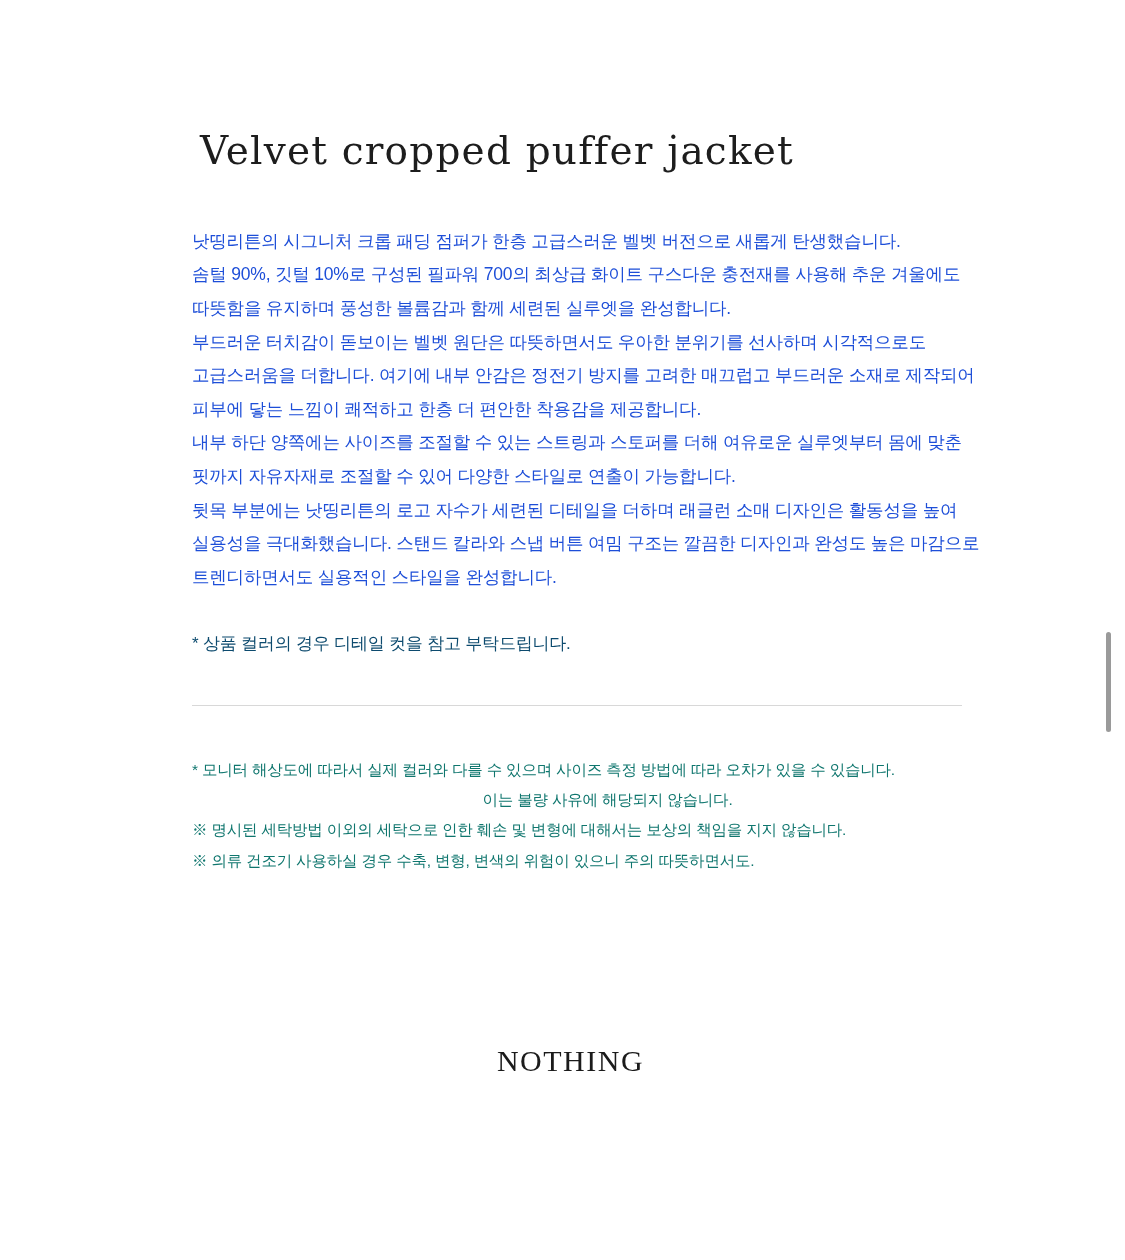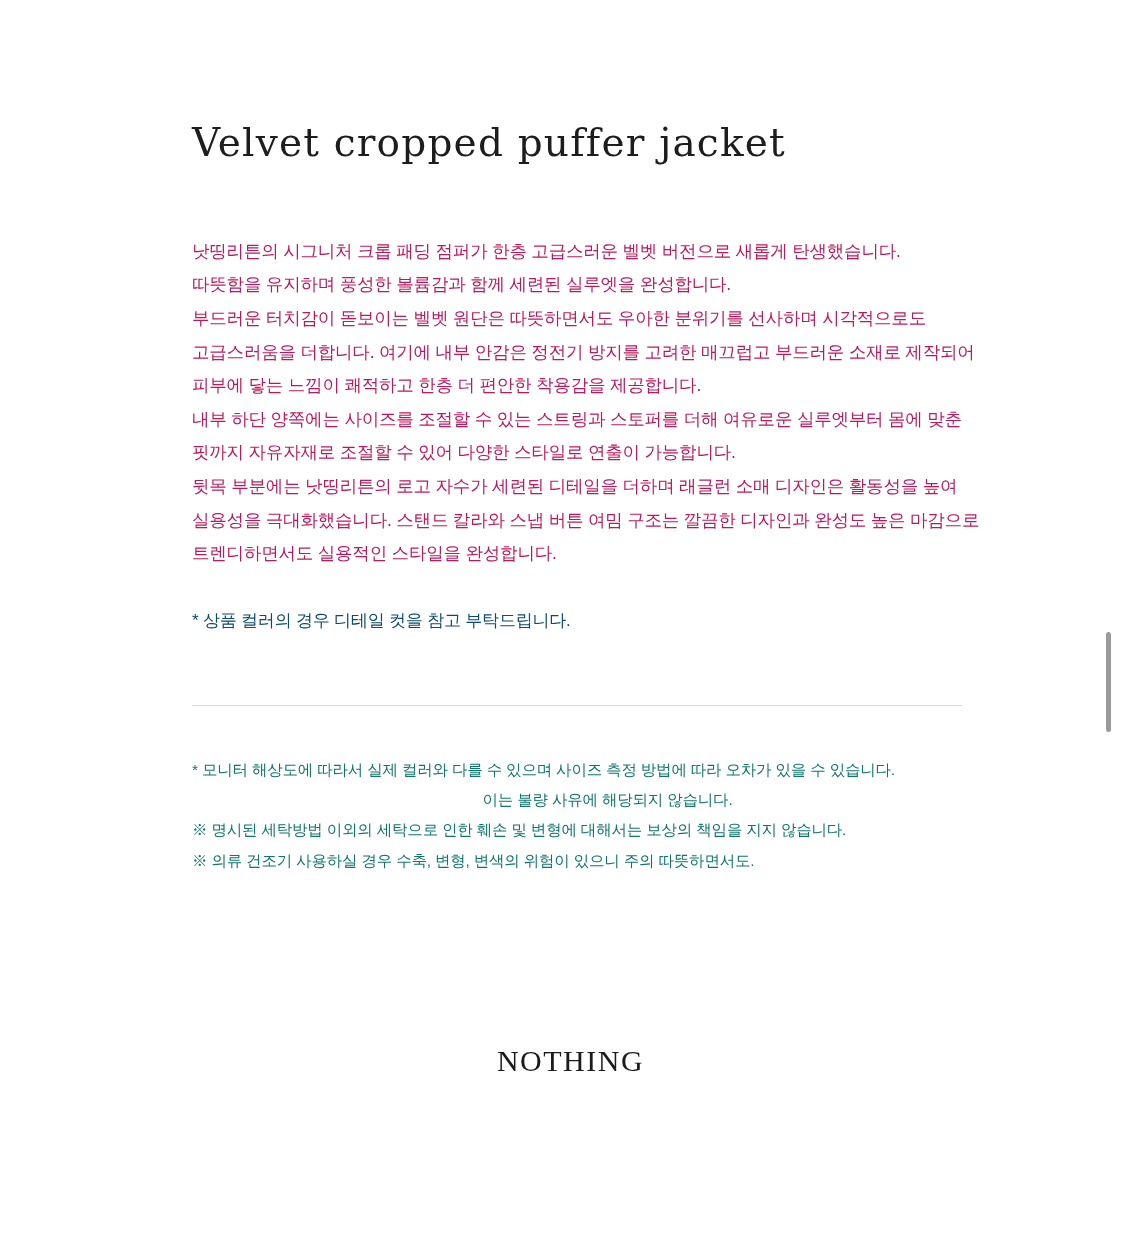--- a/index.html
+++ b/index.html
@@ -30,31 +30,31 @@
     top: 0;
     width: 770px;
   }
 
   .product-title {
     font-family: "DejaVu Serif", "Liberation Serif", serif;
     font-weight: 400;
     font-size: 39px;
     letter-spacing: 1.2px;
     color: #1d1d1d;
-    margin: 0;
+    margin: 8px;
     padding-top: 120px;
     line-height: 1.2;
     white-space: nowrap;
   }
 
   .description {
-    margin-top: 68px;
+    margin-top: 50px;
     font-size: 17.5px;
     line-height: 1.92;
-    color: #be185d;
+    color: #1d4ed8;
     letter-spacing: -0.2px;
     font-weight: 400;
   }
   .description p {
     margin: 0;
   }
   .desc-line {
     display: block;
     white-space: nowrap;
   }
@@ -142,20 +142,21 @@
 
 <div class="page">
 
   <div class="content">
 
     <h1 class="product-title">Velvet cropped puffer jacket</h1>
 
     <div class="description">
       <p>
         <span class="desc-line">낫띵리튼의 시그니처 크롭 패딩 점퍼가 한층 고급스러운 벨벳 버전으로 새롭게 탄생했습니다.</span>
+        <span class="desc-line">솜털 90%, 깃털 10%로 구성된 필파워 700의 최상급 화이트 구스다운 충전재를 사용해 추운 겨울에도</span>
         <span class="desc-line">따뜻함을 유지하며 풍성한 볼륨감과 함께 세련된 실루엣을 완성합니다.</span>
         <span class="desc-line">부드러운 터치감이 돋보이는 벨벳 원단은 따뜻하면서도 우아한 분위기를 선사하며 시각적으로도</span>
         <span class="desc-line">고급스러움을 더합니다. 여기에 내부 안감은 정전기 방지를 고려한 매끄럽고 부드러운 소재로 제작되어</span>
         <span class="desc-line">피부에 닿는 느낌이 쾌적하고 한층 더 편안한 착용감을 제공합니다.</span>
         <span class="desc-line">내부 하단 양쪽에는 사이즈를 조절할 수 있는 스트링과 스토퍼를 더해 여유로운 실루엣부터 몸에 맞춘</span>
         <span class="desc-line">핏까지 자유자재로 조절할 수 있어 다양한 스타일로 연출이 가능합니다.</span>
         <span class="desc-line">뒷목 부분에는 낫띵리튼의 로고 자수가 세련된 디테일을 더하며 래글런 소매 디자인은 활동성을 높여</span>
         <span class="desc-line">실용성을 극대화했습니다. 스탠드 칼라와 스냅 버튼 여밈 구조는 깔끔한 디자인과 완성도 높은 마감으로</span>
         <span class="desc-line">트렌디하면서도 실용적인 스타일을 완성합니다.</span>
       </p>

